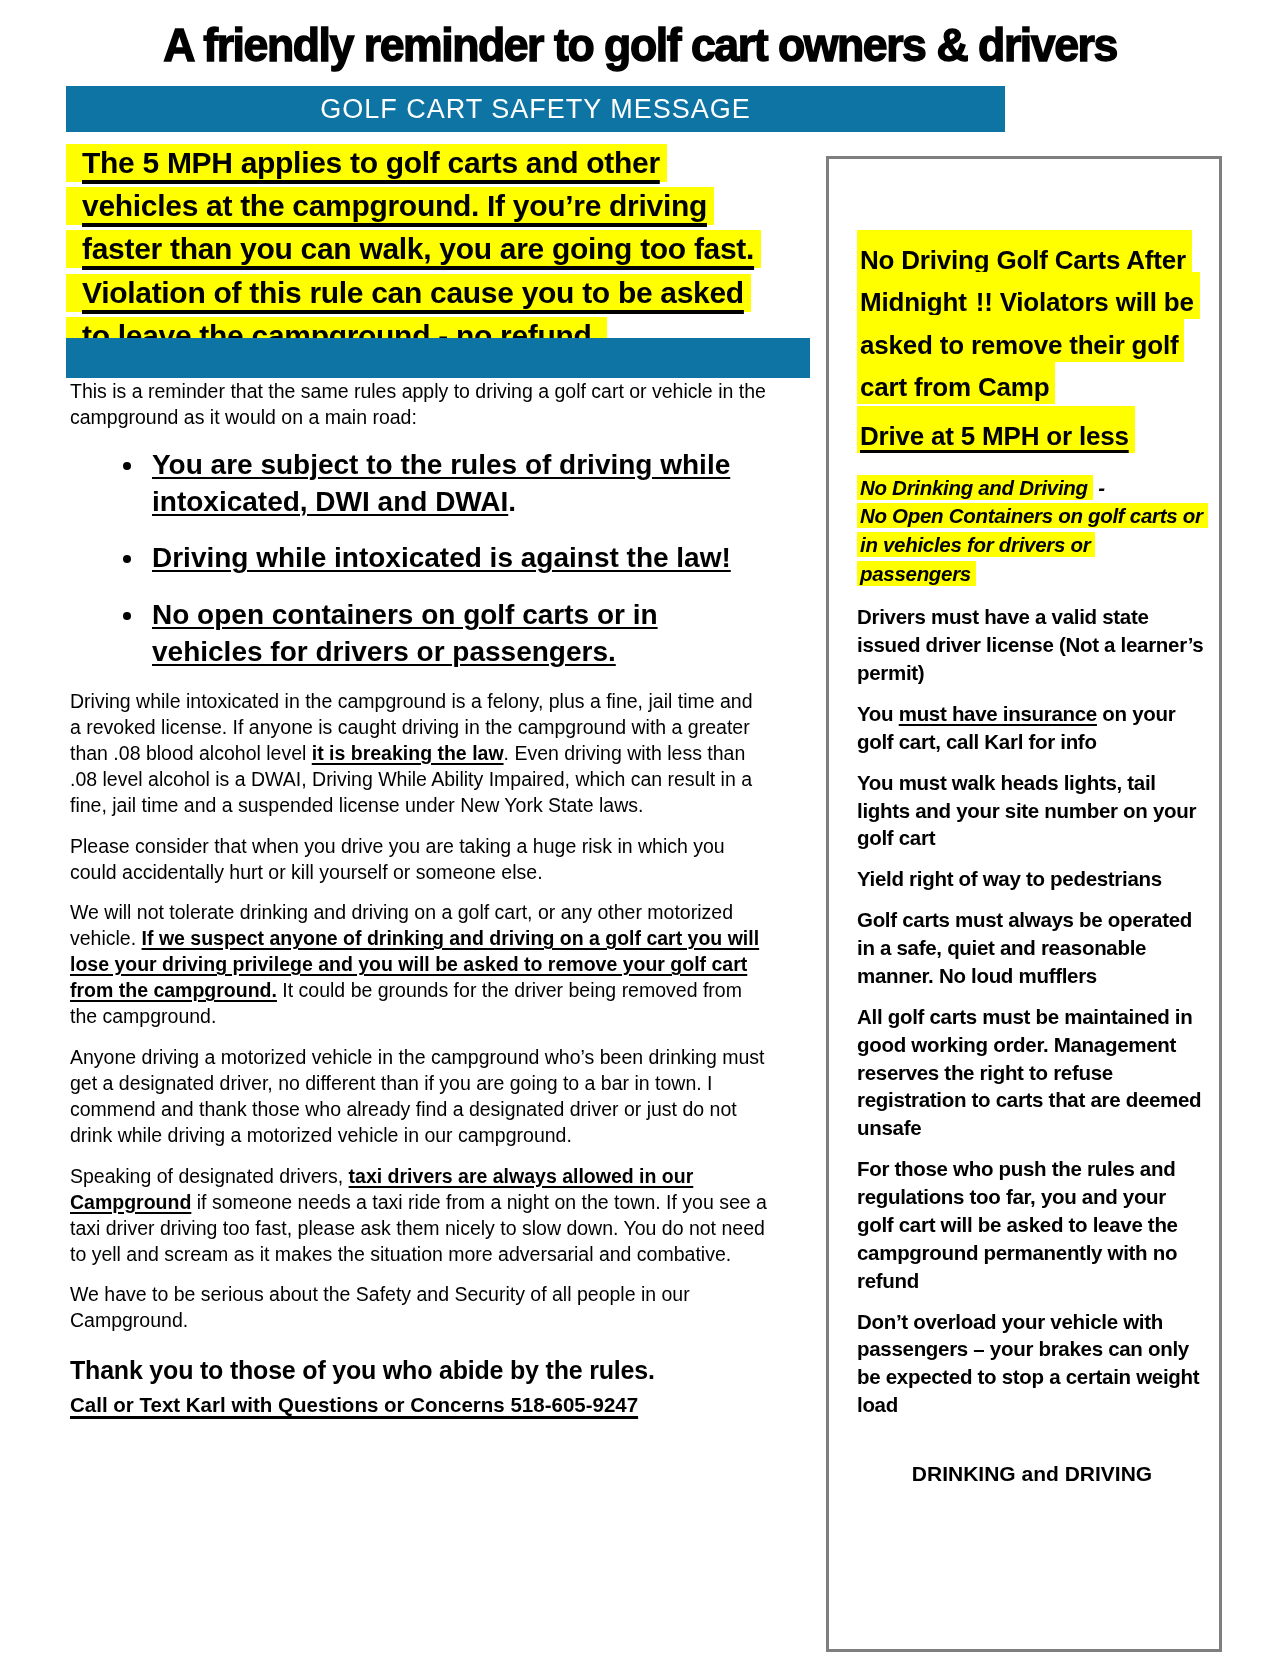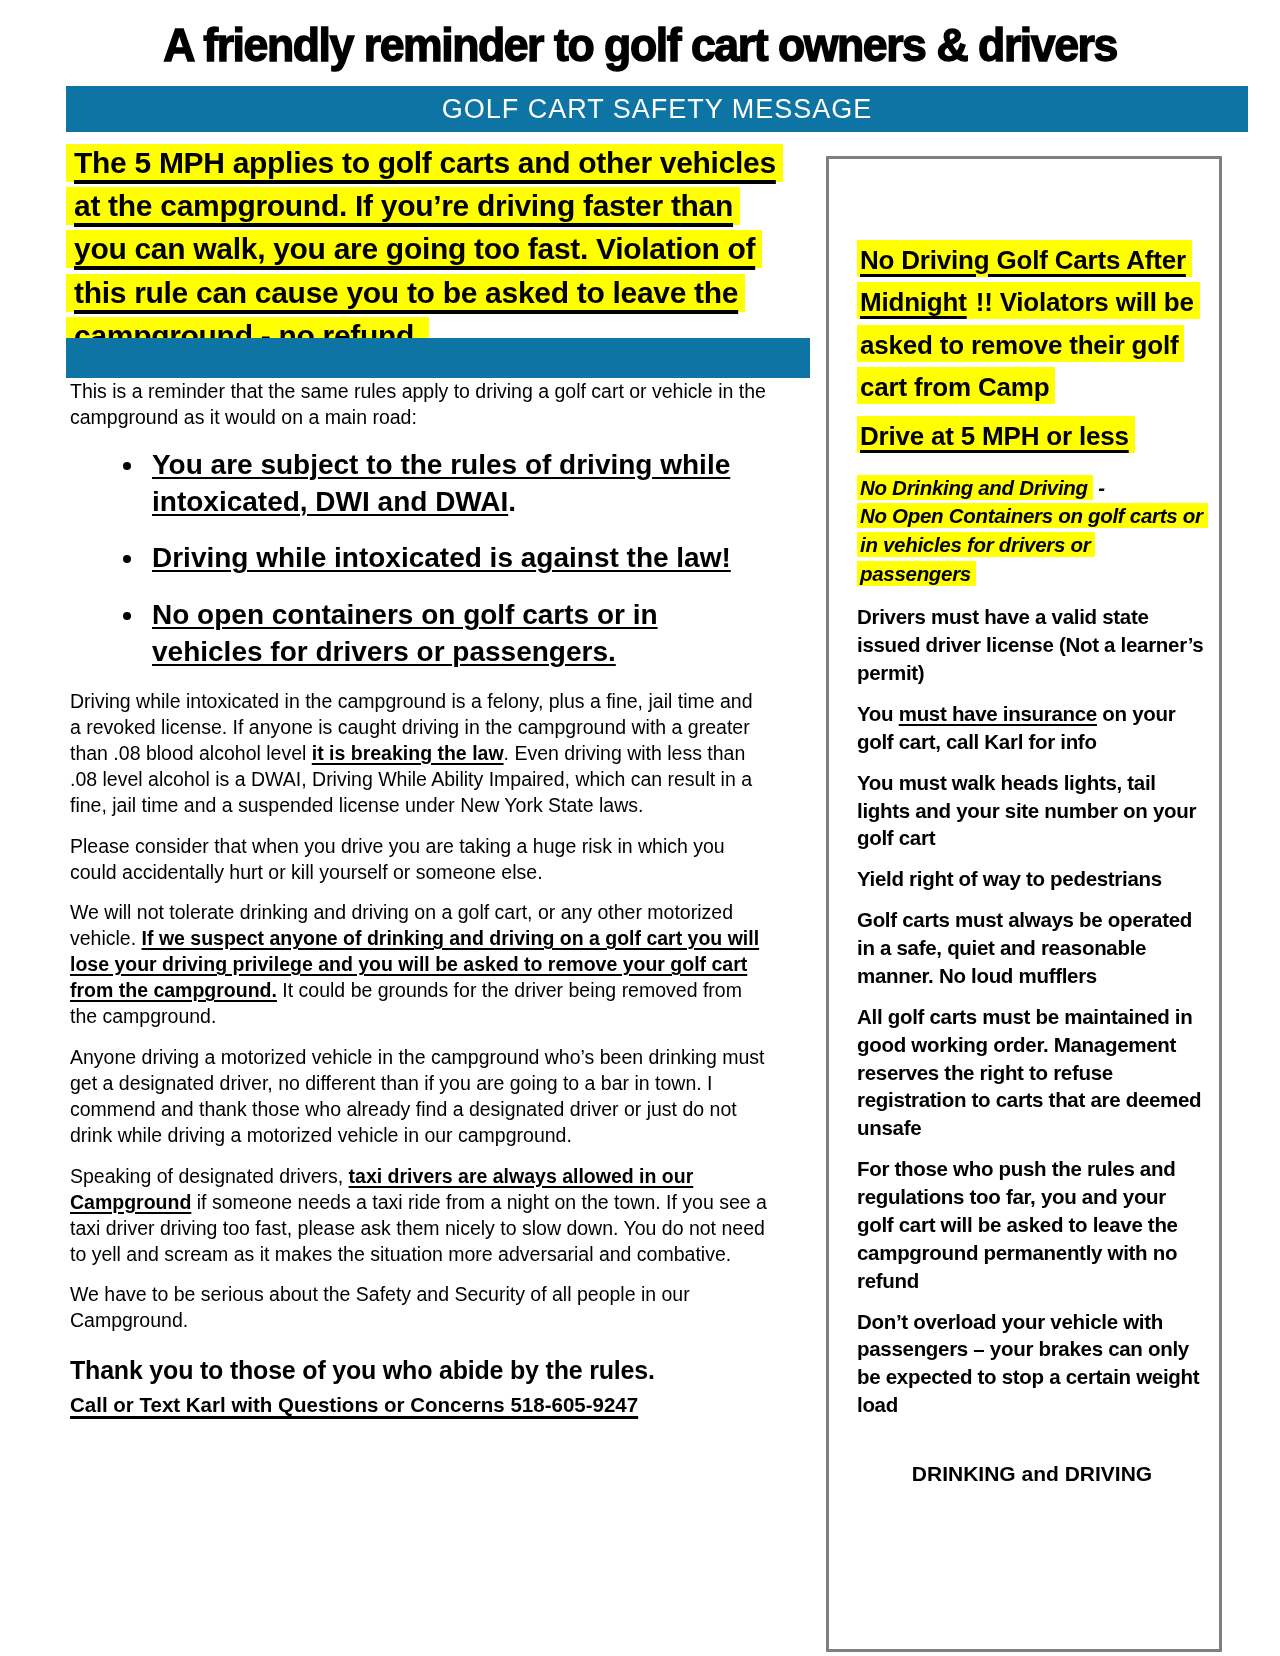--- a/index.html
+++ b/index.html
@@ -8,34 +8,34 @@
     font-family:"Liberation Sans",sans-serif;overflow:hidden;border-radius:15px;
   }
   
   .title{
     position:absolute;top:18px;left:0;width:100%;text-align:center;
     font-size:46px;font-weight:bold;letter-spacing:-1.5px;
     -webkit-text-stroke:1.4px #000;transform:scaleX(0.97);
   }
   
   .banner-top{
-    position:absolute;left:66px;top:86px;width:1182px;height:46px;
+    position:absolute;left:66px;top:86px;width:939px;height:46px;
     background:#0e74a4;color:#fff;display:flex;align-items:center;justify-content:center;
     font-size:27px;letter-spacing:1px;
   }
   .banner-left{
     position:absolute;left:66px;top:338px;width:744px;height:40px;background:#0e74a4;
   }
   
   .intro{
     position:absolute;left:66px;top:141px;width:712px;
     font-size:30px;font-weight:bold;line-height:1.44;letter-spacing:-0.3px;
   }
   .intro .hl{
-    background:#ffff00;padding:2px 7px 3px 8px;
+    background:#ffff00;padding:2px 7px 3px 16px;
     text-decoration:underline;text-decoration-thickness:3.5px;text-underline-offset:7px;
     -webkit-box-decoration-break:clone;box-decoration-break:clone;
   }
   
   .leftcol{
     position:absolute;left:70px;top:379px;width:698px;
     font-size:19.5px;line-height:1.33;
   }
   .leftcol p{margin:0 0 15px 0;}
   .leftcol ul{margin:6px 0 19px 0;padding-left:76px;}
@@ -46,21 +46,21 @@
   .contact .u{text-decoration:underline;text-decoration-thickness:2.5px;text-underline-offset:4px;}
   
   .rightcol{
     position:absolute;left:826px;top:156px;width:396px;height:1496px;
     border:3px solid #7f7f7f;box-sizing:border-box;
     padding:80px 12px 0 28px;font-weight:bold;
   }
   .hl{background:#ffff00;}
   .mid{font-size:26px;line-height:1.63;margin:0 0 12px 0;letter-spacing:-0.2px;}
   .mid .hl, .drive .hl{
-    padding:5px 6px 2px 3px;
+    padding:15px 6px 2px 3px;
     -webkit-box-decoration-break:clone;box-decoration-break:clone;
   }
   .u3{text-decoration:underline;text-decoration-thickness:3px;text-underline-offset:5px;}
   .drive{font-size:26px;margin:0 0 22px 0;letter-spacing:-0.2px;}
   .nodrink{font-size:20.5px;line-height:1.4;margin:0 0 15px 0;letter-spacing:-0.3px;font-style:italic;}
   .nodrink .hl{padding:1px 5px 1px 3px;-webkit-box-decoration-break:clone;box-decoration-break:clone;}
   .rp{font-size:20.5px;line-height:1.36;margin:0 0 13px 0;letter-spacing:-0.3px;}
   .u2{text-decoration:underline;text-decoration-thickness:2.2px;text-underline-offset:3px;}
   .call911{font-size:21px;text-align:center;margin-top:40px;line-height:1.4;}
   .blk{display:block;}

